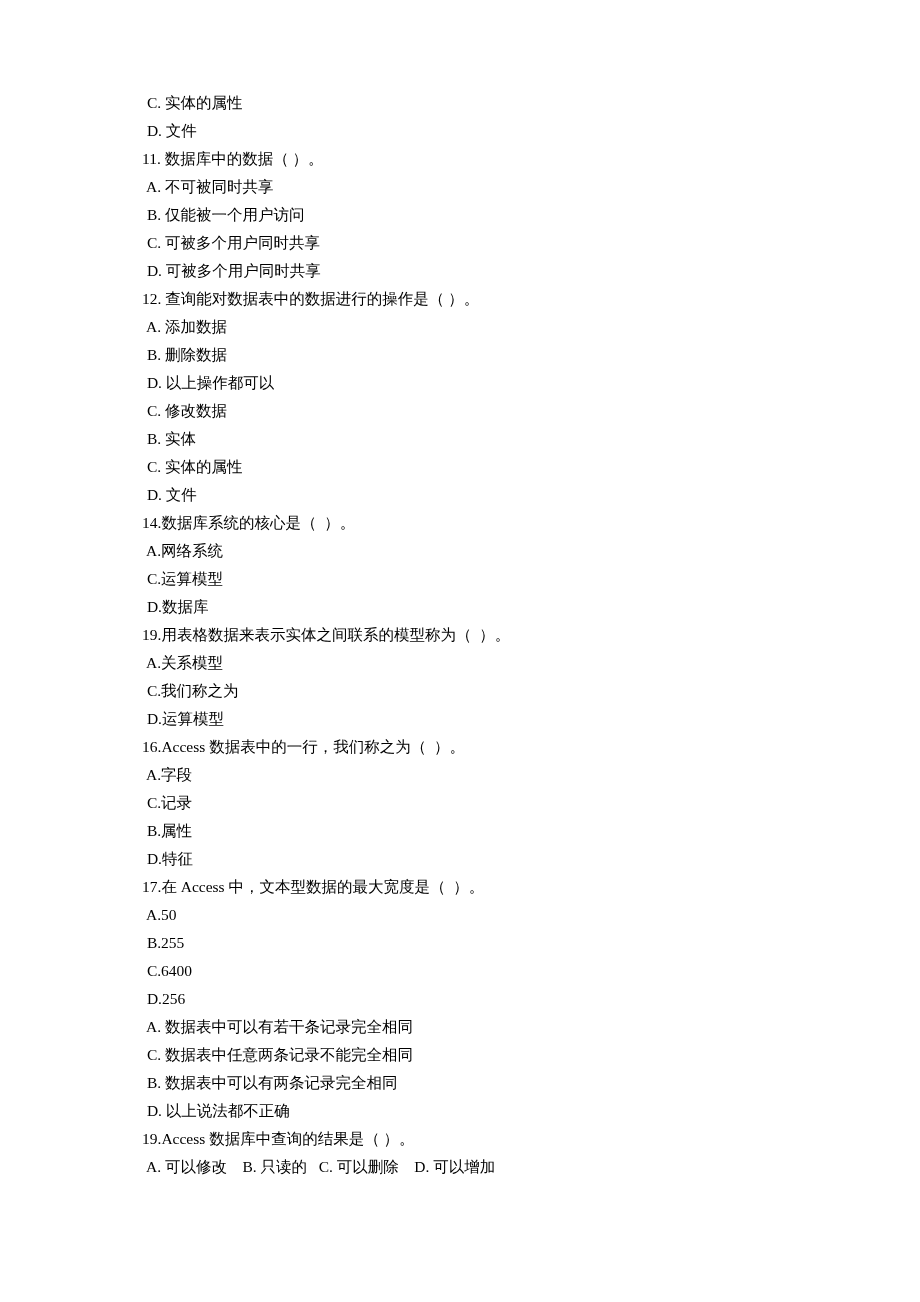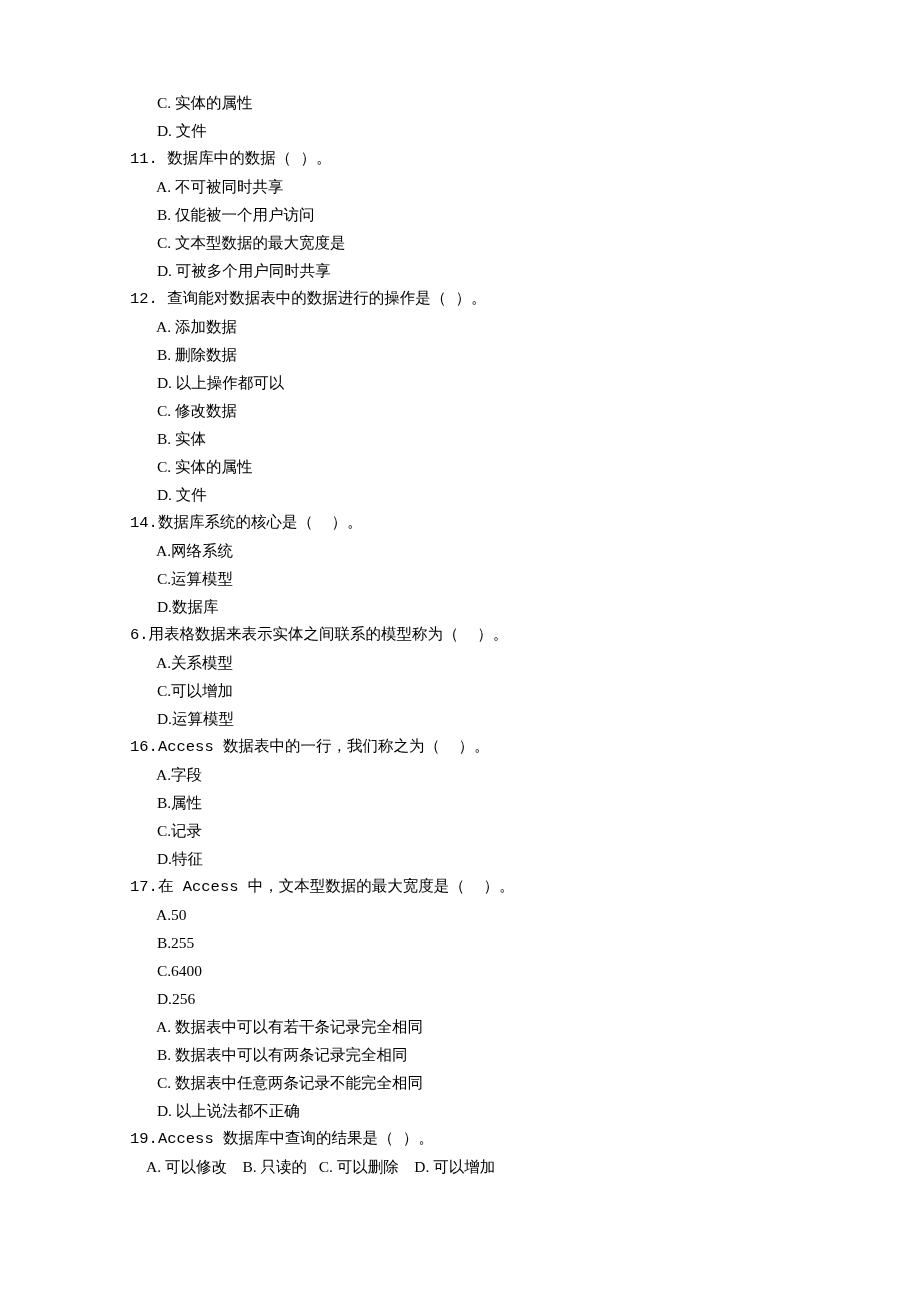--- a/index.html
+++ b/index.html
@@ -13,76 +13,75 @@
       padding: 89px 0 0 130px;
       width: 683px;
       font-size: 15.5px;
       line-height: 28px;
       color: #000;
     }
     .line {
       white-space: pre;
     }
     .q {
-      margin-left: 0px;
-      font-family: Liberation Mono, monospace;
+      margin-left: 12px;
     }
     .opt {
-      margin-left: 23px;
+      margin-left: 13px;
     }
     .inline-opts {
       margin-left: 13px;
     }
   </style>
 </head>
 <body>
 
 <div class="page">
   <div class="line opt"> C. 实体的属性</div>
   <div class="line opt"> D. 文件</div>
 
   <div class="line q">11. 数据库中的数据（ ）。</div>
   <div class="line opt"> A. 不可被同时共享</div>
   <div class="line opt"> B. 仅能被一个用户访问</div>
-  <div class="line opt"> C. 文本型数据的最大宽度是</div>
+  <div class="line opt"> C. 可被多个用户同时共享</div>
   <div class="line opt"> D. 可被多个用户同时共享</div>
 
   <div class="line q">12. 查询能对数据表中的数据进行的操作是（ ）。</div>
   <div class="line opt"> A. 添加数据</div>
   <div class="line opt"> B. 删除数据</div>
   <div class="line opt"> D. 以上操作都可以</div>
   <div class="line opt"> C. 修改数据</div>
 
   <div class="line opt"> B. 实体</div>
   <div class="line opt"> C. 实体的属性</div>
   <div class="line opt"> D. 文件</div>
 
   <div class="line q">14.数据库系统的核心是（  ）。</div>
   <div class="line opt"> A.网络系统</div>
   <div class="line opt"> C.运算模型</div>
   <div class="line opt"> D.数据库</div>
 
-  <div class="line q">6.用表格数据来表示实体之间联系的模型称为（  ）。</div>
+  <div class="line q">19.用表格数据来表示实体之间联系的模型称为（  ）。</div>
   <div class="line opt"> A.关系模型</div>
-  <div class="line opt"> C.可以增加</div>
+  <div class="line opt"> C.我们称之为</div>
   <div class="line opt"> D.运算模型</div>
 
   <div class="line q">16.Access 数据表中的一行，我们称之为（  ）。</div>
   <div class="line opt"> A.字段</div>
+  <div class="line opt"> C.记录</div>
   <div class="line opt"> B.属性</div>
-  <div class="line opt"> C.记录</div>
   <div class="line opt"> D.特征</div>
 
   <div class="line q">17.在 Access 中，文本型数据的最大宽度是（  ）。</div>
   <div class="line opt"> A.50</div>
   <div class="line opt"> B.255</div>
   <div class="line opt"> C.6400</div>
   <div class="line opt"> D.256</div>
 
   <div class="line opt"> A. 数据表中可以有若干条记录完全相同</div>
+  <div class="line opt"> C. 数据表中任意两条记录不能完全相同</div>
   <div class="line opt"> B. 数据表中可以有两条记录完全相同</div>
-  <div class="line opt"> C. 数据表中任意两条记录不能完全相同</div>
   <div class="line opt"> D. 以上说法都不正确</div>
 
   <div class="line q">19.Access 数据库中查询的结果是（ ）。</div>
   <div class="line inline-opts"> A. 可以修改    B. 只读的   C. 可以删除    D. 可以增加</div>
 
 </div>
 
 </body></html>

